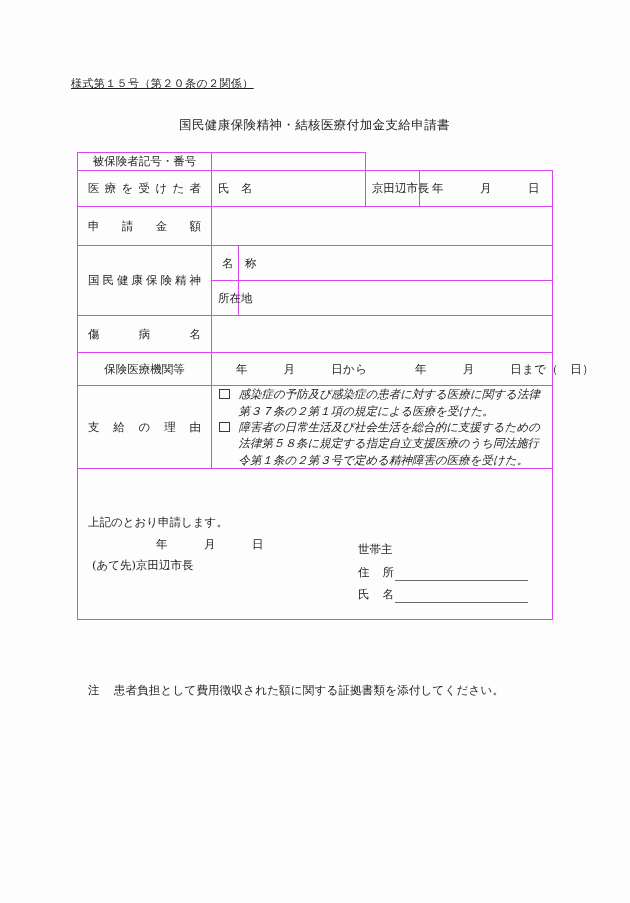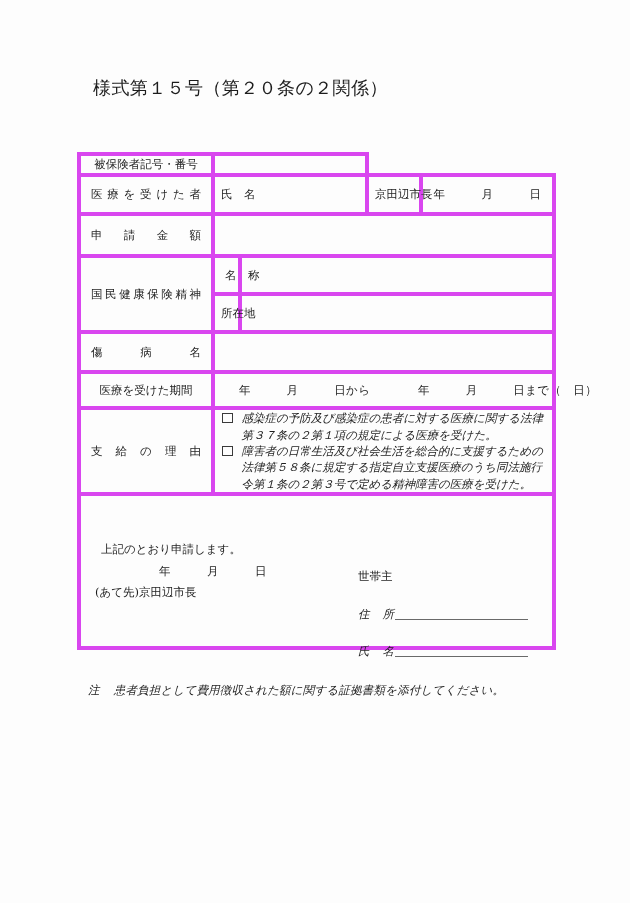--- a/index.html
+++ b/index.html
@@ -17,25 +17,26 @@
     overflow: hidden;
   }
   .page {
     position: absolute;
     inset: 0;
   }
 
   
   .form-code {
     position: absolute;
-    left: 93px;
+    left: 71px;
     top: 76px;
-    font-size: 18px;
+    font-size: 11px;
     letter-spacing: 0.4px;
     white-space: nowrap;
+    text-decoration: underline;
   }
   .doc-title {
     position: absolute;
     left: 77px;
     top: 117px;
     width: 475px;
     text-align: center;
     font-size: 12.5px;
     letter-spacing: 0.4px;
     white-space: nowrap;
@@ -45,21 +46,21 @@
   .form-table {
     position: absolute;
     left: 77px;
     top: 152px;
     width: 475px;
     border-collapse: collapse;
     table-layout: fixed;
     font-size: 11.5px;
   }
   .form-table td {
-    border: 4px solid #d946ef;
+    border: 1px solid #d946ef;
     padding: 0 6px;
     vertical-align: middle;
     line-height: 1.5;
   }
   .blank-cell { border-top: none !important; border-right: none !important; border-bottom: none !important; }
 
   
   .lbl {
     display: block;
     text-align: justify;
@@ -112,21 +113,21 @@
   }
 
   
   .decl-cell {
     height: 150px;
     vertical-align: top;
     padding: 10px 10px 0 10px;
     position: relative;
   }
   .decl-line1 {
-    margin-left: 14px;
+    margin-left: 4px;
     font-size: 11.5px;
     white-space: nowrap;
   }
   .decl-date {
     margin-left: 72px;
     margin-top: 4px;
     font-size: 11.5px;
     letter-spacing: 0.5px;
     white-space: nowrap;
   }
@@ -139,24 +140,23 @@
   .sig-block {
     position: absolute;
     right: 24px;
     top: 72px;
     width: 170px;
     font-size: 11.5px;
   }
   .sig-head { margin-bottom: 1px; white-space: nowrap; }
   .sig-row {
     display: flex;
-    align-items: center;
-    margin-top: 20px;
-    white-space: nowrap;
-    font-style: italic;
+    align-items: flex-end;
+    margin-top: 5px;
+    white-space: nowrap;
   }
   .sig-key {
     flex: 0 0 auto;
     width: 36px;
     display: block;
     text-align: justify;
     text-align-last: justify;
   }
   .sig-rule {
     flex: 1 1 auto;
@@ -166,30 +166,30 @@
   }
 
   
   .footer-note {
     position: absolute;
     left: 88px;
     top: 683px;
     font-size: 11.5px;
     letter-spacing: 0.2px;
     white-space: nowrap;
-    font-style: italic;
   }
   .note-gap { display: inline-block; width: 14px; }
 </style>
 </head>
 <body>
 
 <div class="page">
 
   <div class="form-code">様式第１５号（第２０条の２関係）</div>
+  <div class="doc-title">国民健康保険精神・結核医療付加金支給申請書</div>
 
   <table class="form-table">
     <colgroup>
       <col style="width:134px">
       <col style="width:27px">
       <col style="width:127px">
       <col style="width:54px">
       <col style="width:133px">
     </colgroup>
     <tbody>
@@ -243,21 +243,21 @@
 
       <tr>
         <td style="height:36px">
           <span class="lbl">傷　病　名</span>
         </td>
         <td colspan="4"></td>
       </tr>
 
       <tr>
         <td style="height:32px">
-          <span class="lbl-plain">医療を受けた期間</span>
+          <span class="lbl-plain">保険医療機関等</span>
         </td>
         <td colspan="4">
           <span class="period-run">年　　　月　　　日から　　　　年　　　月　　　日まで（　日）</span>
         </td>
       </tr>
 
       <tr>
         <td style="height:82px">
           <span class="lbl">支　給　の　理　由</span>
         </td>

